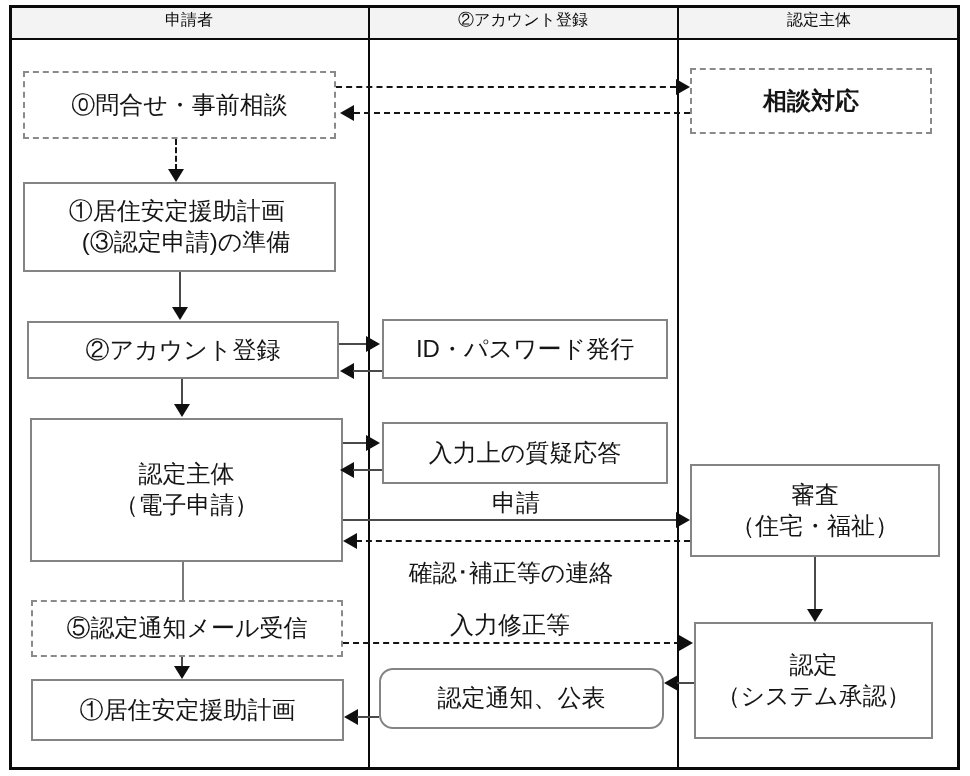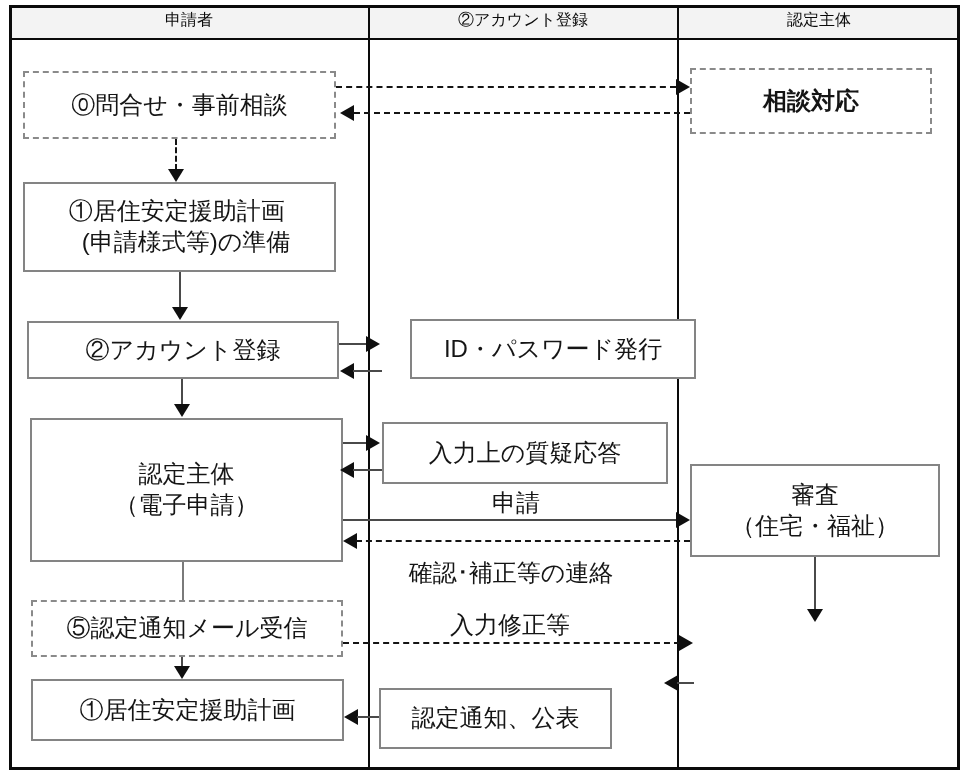--- a/index.html
+++ b/index.html
@@ -55,21 +55,21 @@
   <div class="hdr" style="left:373px;">②アカウント登録</div>
   <div class="hdr" style="left:669px;">認定主体</div>
 
   <div class="box dashed" style="left:23px;top:71px;width:313px;height:68px;">
     <span>⓪問合せ・事前相談</span>
   </div>
 
   <div class="box" style="left:23px;top:182px;width:313px;height:90px;">
     <div class="lines left-block">
       <span>①居住安定援助計画</span>
-      <span class="indent">(申請様式等)の準備</span>
+      <span class="indent">(③認定申請)の準備</span>
     </div>
   </div>
 
   <div class="box" style="left:27px;top:321px;width:312px;height:58px;">
     <span>②アカウント登録</span>
   </div>
 
   <div class="box" style="left:30px;top:418px;width:313px;height:144px;">
     <div class="lines">
       <span>認定主体</span>
@@ -78,43 +78,49 @@
   </div>
 
   <div class="box dashed" style="left:31px;top:600px;width:312px;height:57px;">
     <span>⑤認定通知メール受信</span>
   </div>
 
   <div class="box" style="left:31px;top:679px;width:313px;height:62px;">
     <span>①居住安定援助計画</span>
   </div>
 
-  <div class="box" style="left:382px;top:319px;width:286px;height:60px;margin-left:28px;">
+  <div class="box" style="left:382px;top:319px;width:286px;height:60px;">
     <span>ID・パスワード発行</span>
   </div>
 
   <div class="box" style="left:382px;top:422px;width:286px;height:62px;">
     <span>入力上の質疑応答</span>
   </div>
 
-  <div class="box" style="left:379px;top:688px;width:233px;height:61px;">
+  <div class="box" style="left:379px;top:668px;width:285px;height:61px;border-radius:14px;">
     <span>認定通知、公表</span>
   </div>
 
   <div class="box dashed" style="left:690px;top:68px;width:242px;height:66px;font-weight:bold;">
     <span>相談対応</span>
   </div>
 
   <div class="box" style="left:690px;top:464px;width:250px;height:93px;">
     <div class="lines">
       <span>審査</span>
       <span>（住宅・福祉）</span>
     </div>
   </div>
 
+  <div class="box" style="left:694px;top:622px;width:239px;height:117px;">
+    <div class="lines">
+      <span>認定</span>
+      <span>（システム承認）</span>
+    </div>
+  </div>
 
   <div class="hl dash" style="left:336px;top:86px;width:340px;"></div>
   <div class="ah r" style="left:676px;top:79px;"></div>
 
   <div class="ah l" style="left:340px;top:105px;"></div>
   <div class="hl dash" style="left:354px;top:112px;width:336px;"></div>
 
   <div class="vl dash" style="left:175px;top:139px;height:31px;"></div>
   <div class="ah d" style="left:168px;top:169px;"></div>
 

